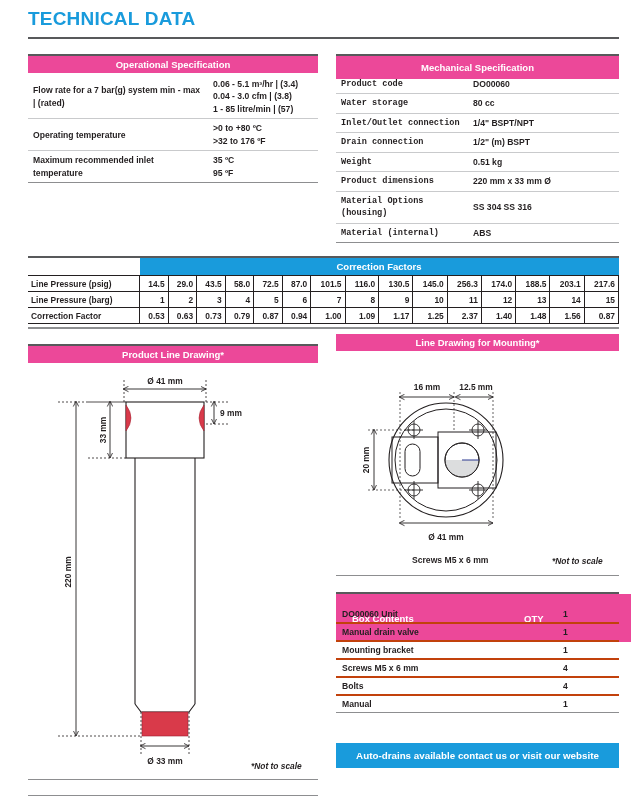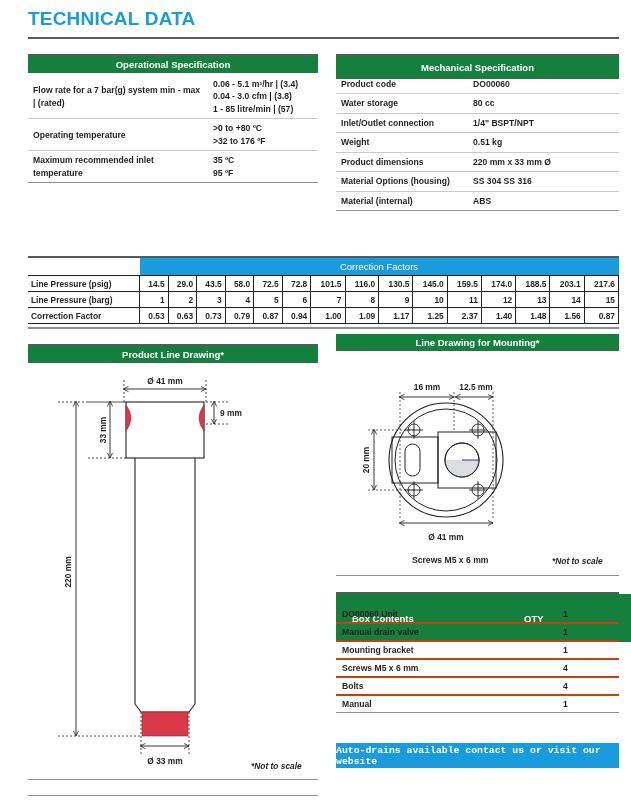--- a/index.html
+++ b/index.html
@@ -19,21 +19,21 @@
     font-size:19px;font-weight:bold;letter-spacing:.2px;
     color:#199BDC;
   }
   .title-rule{
     position:absolute;left:20px;top:37px;width:591px;height:2px;
     background:#58595b;
   }
 
   
   .bluebar{
-    background:#15803d;color:#ffffff;
+    background:#ec4899;color:#ffffff;
     font-size:9.5px;font-weight:bold;
     text-align:right;
     display:flex;align-items:center;justify-content:center;
     position:absolute;
   }
   .bar-topline{position:absolute;height:1.5px;background:#58595b;}
 
   
   .spec{position:absolute;border-collapse:collapse;font-size:8.6px;}
   .spec td{
@@ -45,38 +45,38 @@
   .spec tr:last-child td{border-bottom:1.4px solid #8d8e90;}
   .spec .k{font-weight:bold;}
   .spec .v{font-weight:bold;}
   .multi span{display:block;}
 
   
   #op-table{left:20px;top:75px;width:290px;}
   #op-table td.k{width:170px;}
   
   #mech-table{left:328px;top:75px;width:283px;}
-  #mech-table td.k{width:122px;}
+  #mech-table td.k{width:122px;font-family:Liberation Mono, monospace;}
 
   
   #cf-wrap{position:absolute;left:20px;top:258px;width:591px;}
   #cf-top-rule{position:absolute;left:20px;top:256px;width:591px;height:1.5px;background:#58595b;}
   table.cf{border-collapse:collapse;width:591px;font-size:8.4px;}
   table.cf td{
     border:1px solid #231f20;
     padding:1.5px 3px;
     font-weight:bold;
     text-align:right;
     height:12px;
   }
   table.cf td.lbl{text-align:left;width:105px;border-left:none;}
   table.cf td.hdr-blank{border:none;background:#ffffff;}
   table.cf td.hdr{
     background:#199BDC;color:#fff;text-align:center;border:none;
-    font-weight:normal;font-size:9.5px;padding:2.5px 0;
+    font-weight:bold;font-size:9.5px;padding:2.5px 0;
   }
   table.cf tr.hdrrow td.hdr-blank{border-bottom:none;}
   #cf-bot-rule{position:absolute;left:20px;top:327px;width:591px;height:1.5px;background:#8d8e90;}
 
   
   .panel-note{
     position:absolute;font-size:8.4px;font-style:italic;font-weight:bold;color:#231f20;
   }
   .panel-cap{
     position:absolute;font-size:8.6px;font-weight:bold;color:#231f20;
@@ -88,21 +88,21 @@
   #box-table td{
     padding:3px 6px;border-bottom:2px solid #c2410c;font-weight:bold;
   }
   #box-table td.q{text-align:center;width:95px;}
   #box-table tr:last-child td{border-bottom:1.4px solid #8d8e90;}
 
   
   #footer-banner{
     position:absolute;left:328px;top:743px;width:283px;height:25px;
     background:#199BDC;color:#fff;font-size:9.8px;font-weight:bold;
-    display:flex;align-items:center;justify-content:center;font-family:Liberation Mono, monospace;
+    display:flex;align-items:center;justify-content:center;
   }
 
   svg{display:block;}
   .dim-text{font-family:"Liberation Sans",sans-serif;font-size:8.4px;font-weight:bold;fill:#231f20;}
 </style>
 </head>
 <body>
 
 <div class="page">
 
@@ -146,20 +146,24 @@
           <td class="k">Product code</td>
           <td class="v">DO00060</td>
         </tr>
       <tr>
           <td class="k">Water storage</td>
           <td class="v">80 cc</td>
         </tr>
       <tr>
           <td class="k">Inlet/Outlet connection</td>
           <td class="v">1/4" BSPT/NPT</td>
+        </tr>
+      <tr>
+          <td class="k">Drain connection</td>
+          <td class="v">1/2" (m) BSPT</td>
         </tr>
       <tr>
           <td class="k">Weight</td>
           <td class="v">0.51 kg</td>
         </tr>
       <tr>
           <td class="k">Product dimensions</td>
           <td class="v">220 mm x 33 mm Ø</td>
         </tr>
       <tr>
@@ -181,26 +185,26 @@
             <td class="hdr-blank"></td>
             <td class="hdr" colspan="15">Correction Factors</td>
           </tr>
           <tr>
             <td class="lbl">Line Pressure (psig)</td>
             <td>14.5</td>
             <td>29.0</td>
             <td>43.5</td>
             <td>58.0</td>
             <td>72.5</td>
-            <td>72.8</td>
+            <td>87.0</td>
             <td>101.5</td>
             <td>116.0</td>
             <td>130.5</td>
             <td>145.0</td>
-            <td>159.5</td>
+            <td>256.3</td>
             <td>174.0</td>
             <td>188.5</td>
             <td>203.1</td>
             <td>217.6</td>
           </tr>
           <tr>
             <td class="lbl">Line Pressure (barg)</td>
             <td>1</td>
             <td>2</td>
             <td>3</td>

